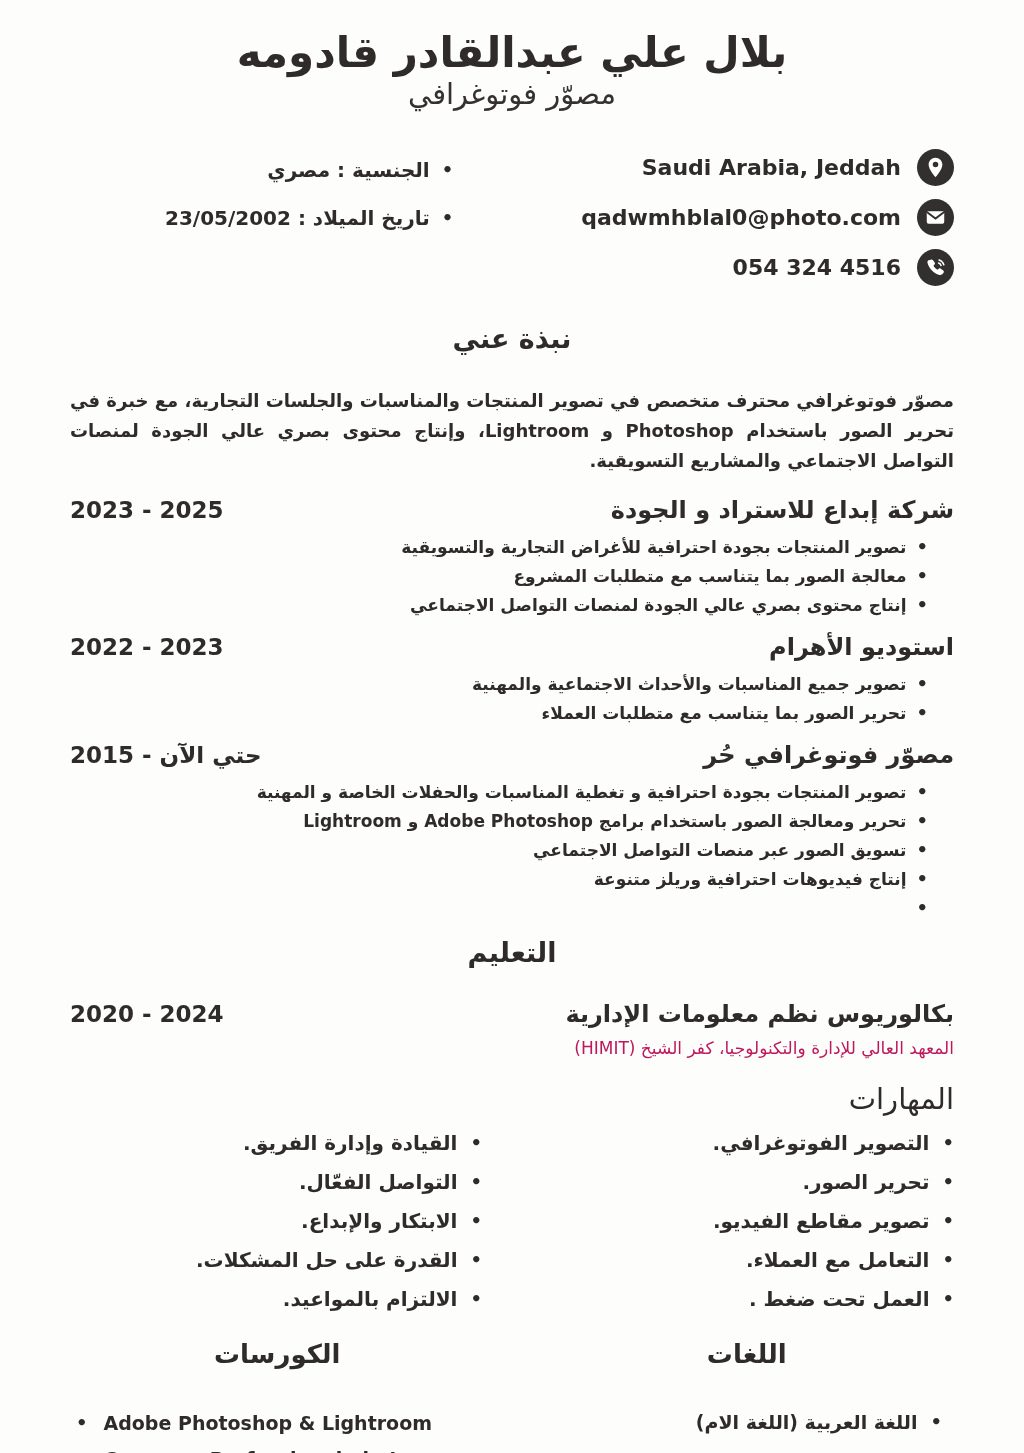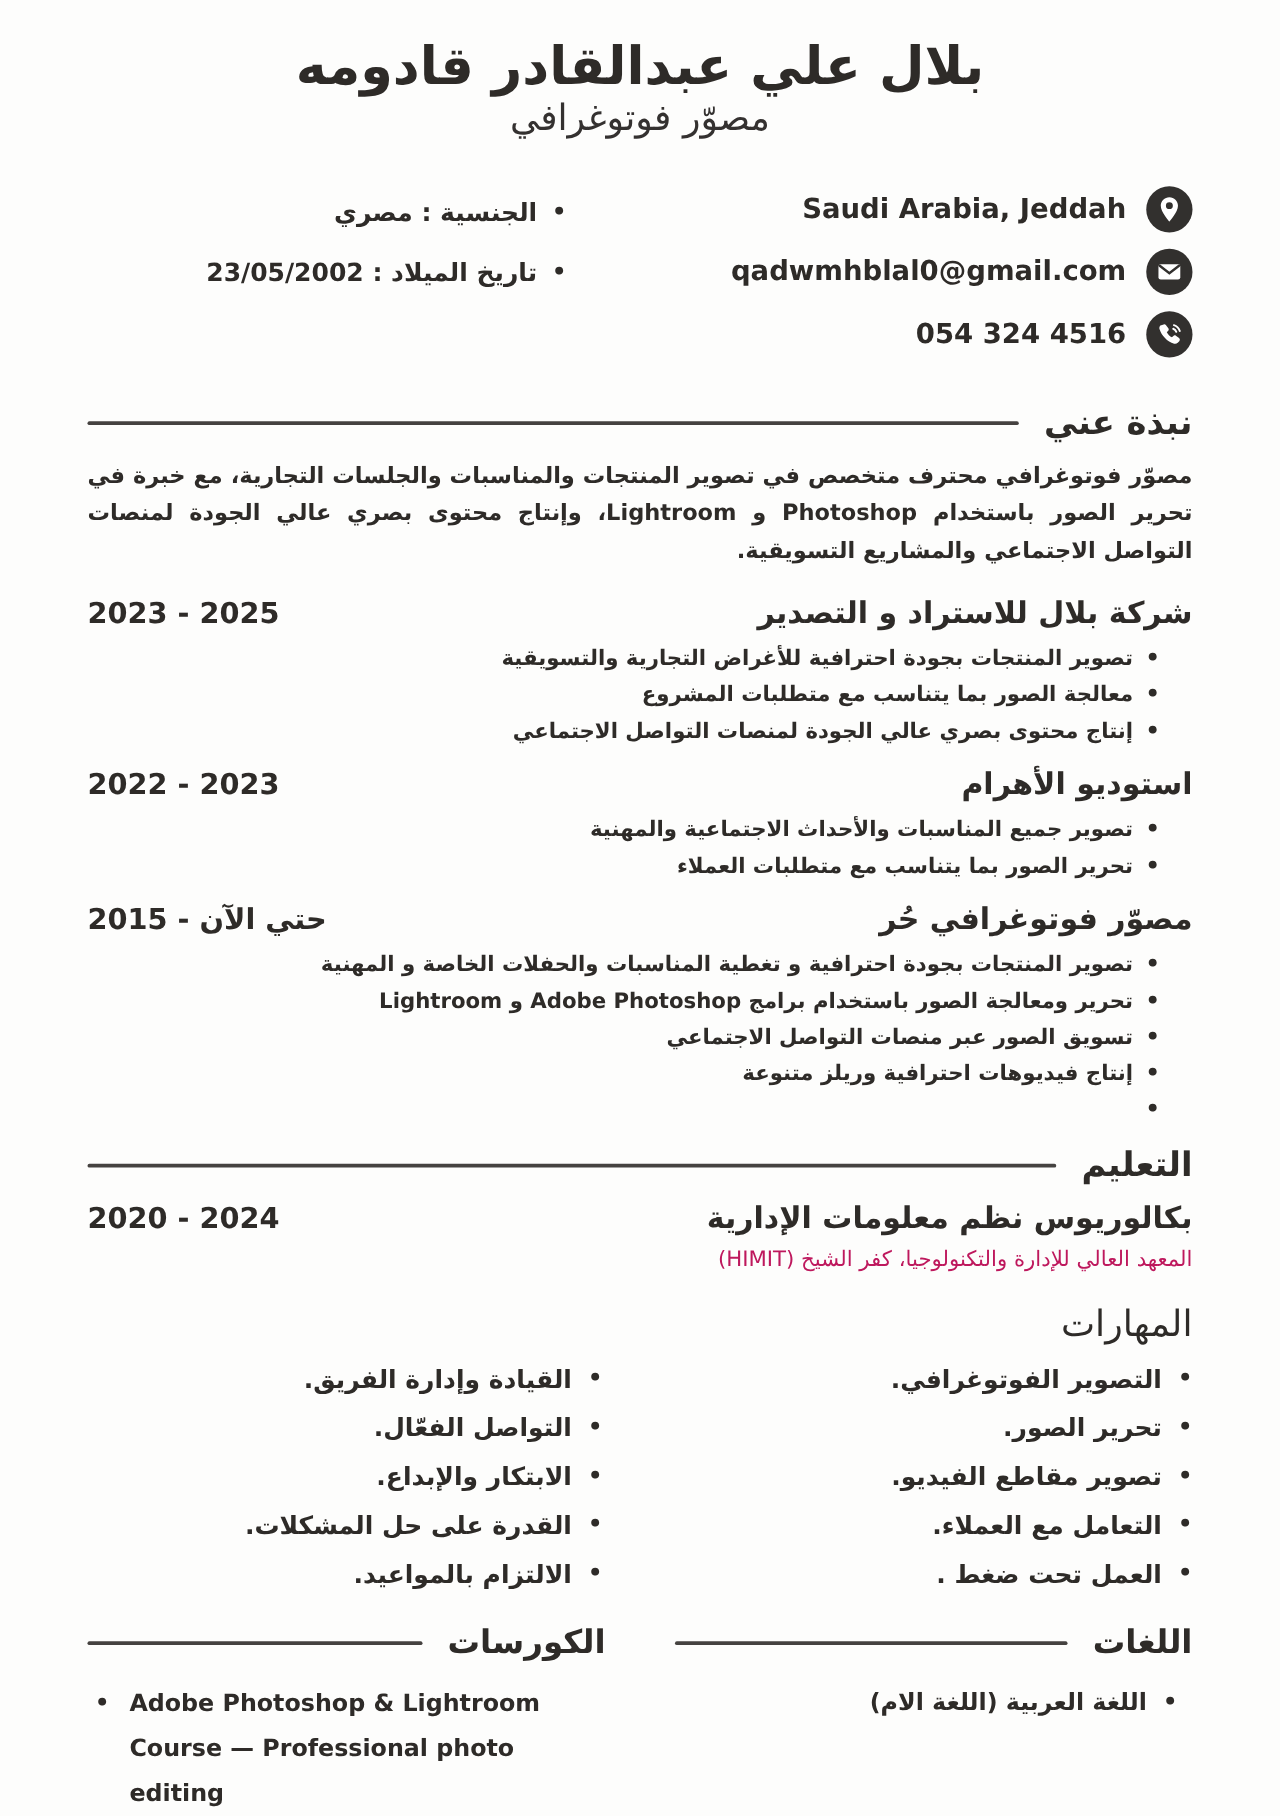--- a/index.html
+++ b/index.html
@@ -61,20 +61,21 @@
     margin-bottom: 18px;
     line-height: 30px;
   }
   .bullet { font-size: 18px; line-height: inherit; }
 
   
   .section-header {
     display: flex;
     align-items: center;
     gap: 20px;
+    flex-direction: column;
   }
   .section-header .title { font-size: 27px; font-weight: bold; white-space: nowrap; }
   .section-header .rule { flex: 1; height: 3px; background: #454240; border-radius: 2px; }
 
   
   .about-section { margin-top: 24px; }
   .about-text {
     margin-top: 12px;
     font-size: 18px;
     font-weight: bold;
@@ -180,21 +181,21 @@
         </span>
         <span class="ltr">Saudi Arabia, Jeddah</span>
       </div>
       <div class="contact-item">
         <span class="icon-circle">
           <svg width="37" height="37" viewBox="0 0 36 36">
               <rect x="9.5" y="12" width="17" height="12" rx="1.8" fill="#fff"></rect>
               <path d="M10.5 13.3 18 19l7.5-5.7" stroke="#32302e" stroke-width="1.9" fill="none" stroke-linecap="round"></path>
             </svg>
         </span>
-        <span class="ltr">qadwmhblal0@gmail.com</span>
+        <span class="ltr">qadwmhblal0@photo.com</span>
       </div>
       <div class="contact-item">
         <span class="icon-circle">
           <svg width="37" height="37" viewBox="0 0 36 36">
               <path d="M13 10.6c.7-.7 1.8-.6 2.4.2l1.8 2.4c.5.6.4 1.5-.1 2l-1.1 1.1c.9 1.7 2.3 3.1 4 4l1.1-1.1c.5-.5 1.4-.6 2-.1l2.4 1.8c.8.6.9 1.7.2 2.4l-1.2 1.2c-.7.7-1.8 1-2.8.7-5.4-1.7-9.7-6-11.4-11.4-.3-1 0-2.1.7-2.8z" fill="#fff"></path>
               <path d="M21.5 10.8a7 7 0 0 1 4.6 4.6" stroke="#fff" stroke-width="1.5" fill="none" stroke-linecap="round"></path>
               <path d="M21 13.6a4 4 0 0 1 2.4 2.4" stroke="#fff" stroke-width="1.5" fill="none" stroke-linecap="round"></path>
             </svg>
         </span>
         <span class="ltr">054 324 4516</span>
@@ -219,21 +220,21 @@
       <span class="title">نبذة عني</span>
       <span class="rule"></span>
     </div>
     <div class="about-text">مصوّر فوتوغرافي محترف متخصص في تصوير المنتجات والمناسبات والجلسات التجارية، مع خبرة في تحرير الصور باستخدام Photoshop و Lightroom، وإنتاج محتوى بصري عالي الجودة لمنصات التواصل الاجتماعي والمشاريع التسويقية.</div>
   </div>
 
   <div class="experience-section">
 
     <div class="job">
       <div class="job-header">
-        <span class="job-name">شركة بلال للاستراد و التصدير</span>
+        <span class="job-name">شركة إبداع للاستراد و الجودة</span>
         <span class="job-dates">2023 - 2025</span>
       </div>
       <div class="job-bullets">
 
           <div class="li">
             <span class="bullet">•</span>
             <span>تصوير المنتجات بجودة احترافية للأغراض التجارية والتسويقية</span>
           </div>
 
           <div class="li">

